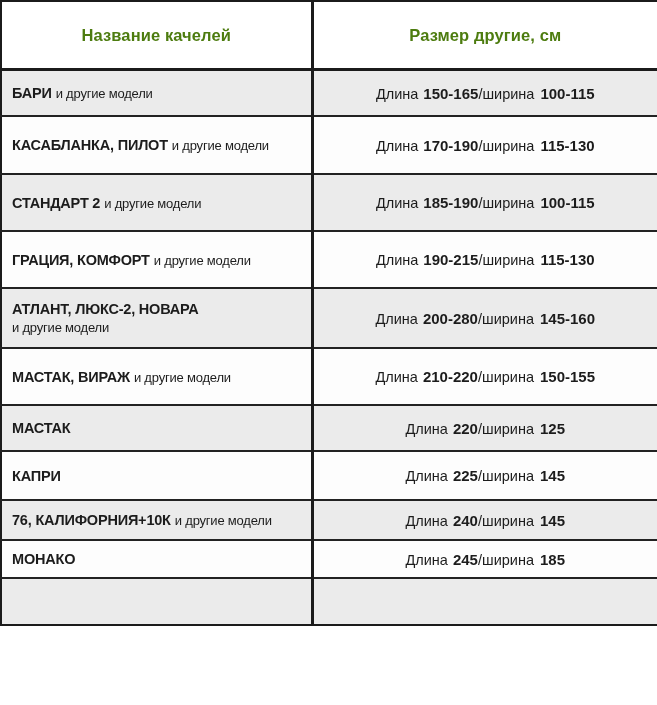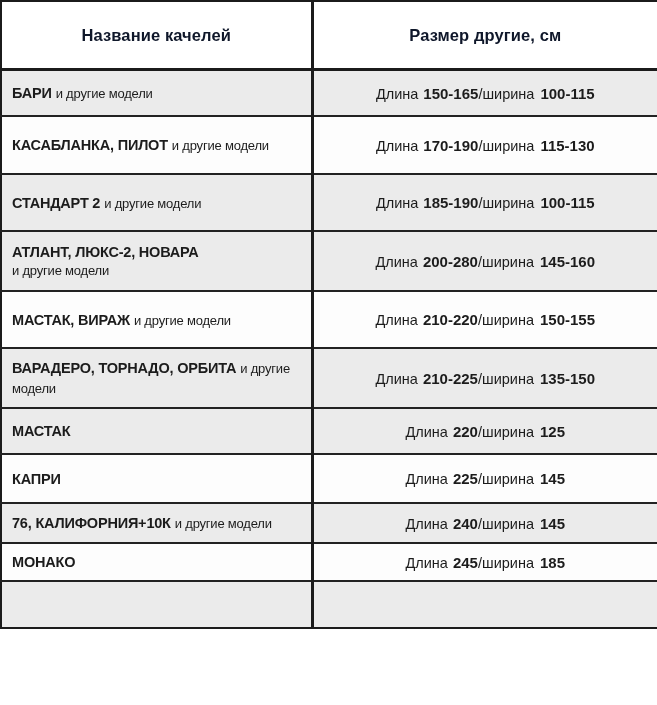--- a/index.html
+++ b/index.html
@@ -23,21 +23,21 @@
     border-left: 2px solid #1b1b1b;
     border-right: 2px solid #1b1b1b;
     border-bottom: 2px solid #1b1b1b;
   }
   col.c-name { width: 311px; }
   col.c-size { width: 346px; }
   th {
     height: 64px;
     font-size: 16.5px;
     font-weight: bold;
-    color: #0f172a;
+    color: #4d7c0f;
     text-align: center;
     vertical-align: middle;
     background: #ffffff;
     border-bottom: 3px solid #1b1b1b;
     letter-spacing: 0.1px;
   }
   th:first-child, td:first-child {
     border-right: 3px solid #1b1b1b;
   }
   td {
@@ -109,31 +109,31 @@
       <td class="size-cell"><span>Длина</span><span class="num l">150-165</span><span>/ширина</span><span class="num w">100-115</span></td>
     </tr>
     <tr class="white h53">
       <td class="name-cell"><span class="model">КАСАБЛАНКА, ПИЛОТ</span><span class="suffix">и другие модели</span></td>
       <td class="size-cell"><span>Длина</span><span class="num l">170-190</span><span>/ширина</span><span class="num w">115-130</span></td>
     </tr>
     <tr class="gray h52">
       <td class="name-cell"><span class="model">СТАНДАРТ 2</span><span class="suffix">и другие модели</span></td>
       <td class="size-cell"><span>Длина</span><span class="num l">185-190</span><span>/ширина</span><span class="num w">100-115</span></td>
     </tr>
+    <tr class="white h52">
+      <td class="name-cell"><span class="model">ГРАЦИЯ, КОМФОРТ</span><span class="suffix">и другие модели</span></td>
+      <td class="size-cell"><span>Длина</span><span class="num l">190-215</span><span>/ширина</span><span class="num w">115-130</span></td>
+    </tr>
     <tr class="gray h58">
       <td class="name-cell"><span class="model">АТЛАНТ, ЛЮКС-2, НОВАРА</span><span class="suffix block">и другие модели</span></td>
       <td class="size-cell"><span>Длина</span><span class="num l">200-280</span><span>/ширина</span><span class="num w">145-160</span></td>
     </tr>
     <tr class="white h52">
       <td class="name-cell"><span class="model">МАСТАК, ВИРАЖ</span><span class="suffix">и другие модели</span></td>
       <td class="size-cell"><span>Длина</span><span class="num l">210-220</span><span>/ширина</span><span class="num w">150-155</span></td>
-    </tr>
-    <tr class="gray h58">
-      <td class="name-cell"><span class="model">ВАРАДЕРО, ТОРНАДО, ОРБИТА</span><span class="suffix">и другие модели</span></td>
-      <td class="size-cell"><span>Длина</span><span class="num l">210-225</span><span>/ширина</span><span class="num w">135-150</span></td>
     </tr>
     <tr class="gray h41">
       <td class="name-cell"><span class="model">МАСТАК</span></td>
       <td class="size-cell"><span>Длина</span><span class="num l">220</span><span>/ширина</span><span class="num w">125</span></td>
     </tr>
     <tr class="white h44">
       <td class="name-cell"><span class="model">КАПРИ</span></td>
       <td class="size-cell"><span>Длина</span><span class="num l">225</span><span>/ширина</span><span class="num w">145</span></td>
     </tr>
     <tr class="gray h36">

